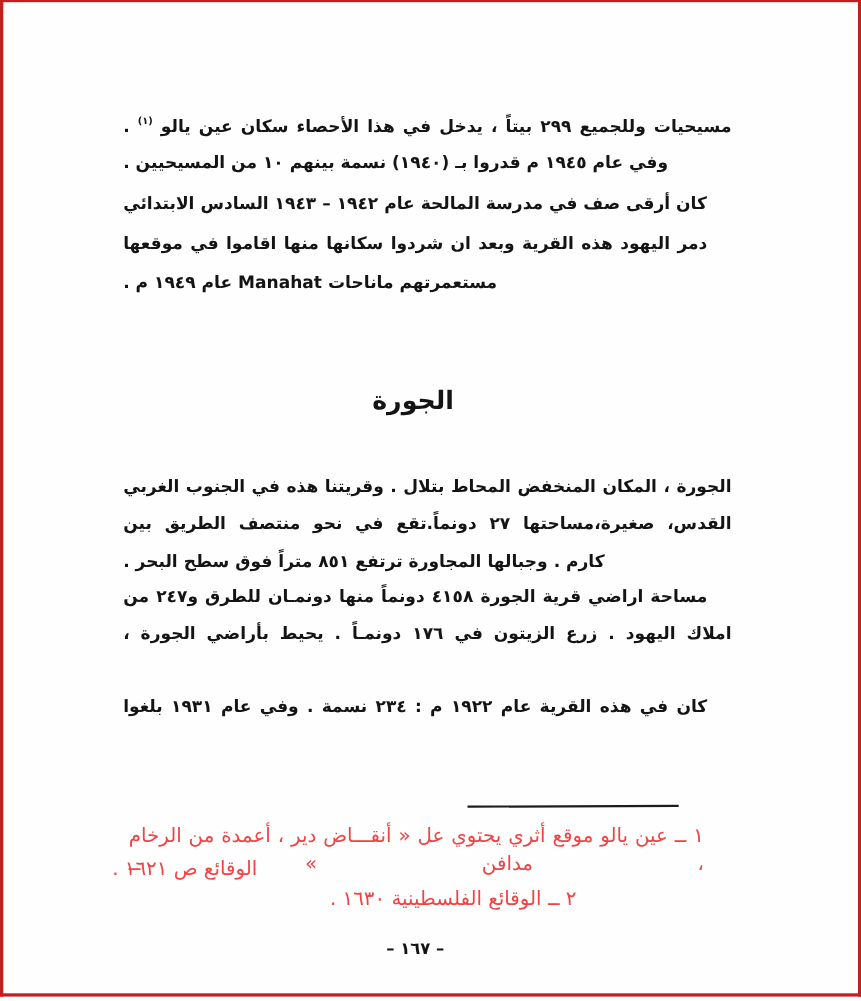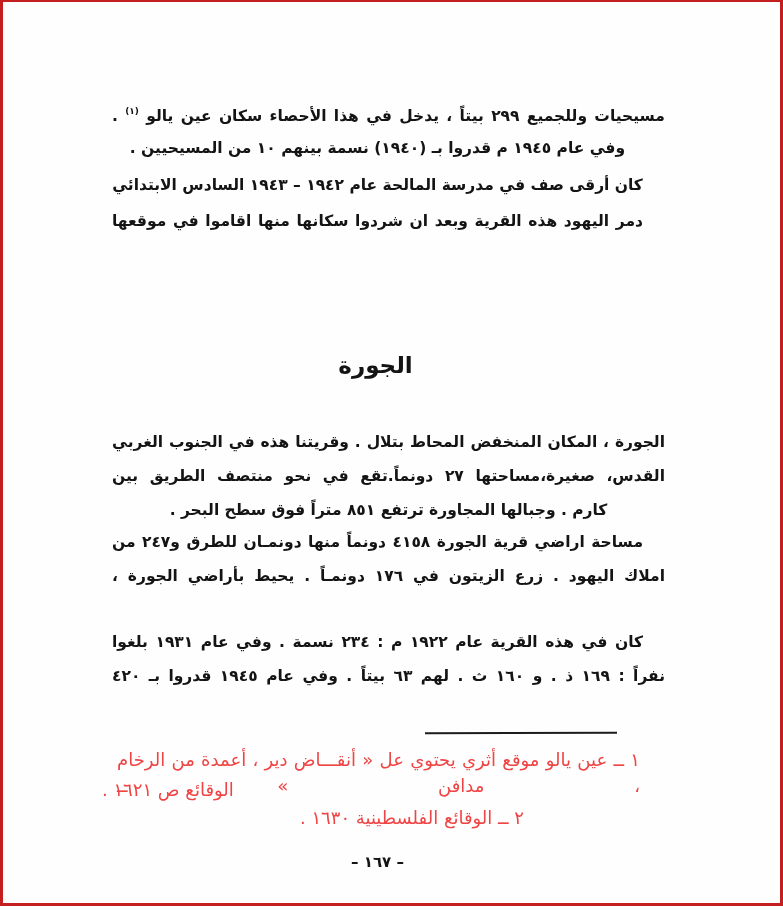--- a/index.html
+++ b/index.html
@@ -20,21 +20,21 @@
 
   
   .text-block{
     position:absolute;left:112px;top:1px;width:553px;height:910px;
     direction:rtl;
   }
   .paragraph{position:absolute;left:0;right:0;}
   .line{
     height:36px;line-height:36px;
     font-size:15.5px;font-weight:bold;
-    text-align:center;
+    text-align:left;
     white-space:normal;
     overflow:hidden;
   }
   .line.justify{text-align:justify;text-align-last:justify;}
   .line.indent{padding-right:22px;}
   .sup{font-size:9px;vertical-align:7px;letter-spacing:0;}
 
   .para-a{top:92px;}
   .para-b{top:129px;}
   .para-c{top:166px;}
@@ -89,33 +89,33 @@
         <div class="line justify"><span>مسيحيات وللجميع ٢٩٩ بيتاً ، يدخل في هذا الأحصاء سكان عين يالو </span><span class="sup">(١)</span><span> .</span></div>
       </div>
       <div class="paragraph para-b">
         <div class="line indent"><span>وفي عام ١٩٤٥ م قدروا بـ (١٩٤٠) نسمة بينهم ١٠ من المسيحيين .</span></div>
       </div>
       <div class="paragraph para-c">
         <div class="line indent"><span>كان أرقى صف في مدرسة المالحة عام ١٩٤٢ – ١٩٤٣ السادس الابتدائي .</span></div>
       </div>
       <div class="paragraph para-d">
         <div class="line justify indent"><span>دمر اليهود هذه القرية وبعد ان شردوا سكانها منها اقاموا في موقعها</span></div>
+        <div class="line"><span>مستعمرتهم ماناحات Manahat عام ١٩٤٩ م .</span></div>
       </div>
       <div class="paragraph para-f">
         <div class="line justify"><span>الجورة ، المكان المنخفض المحاط بتلال . وقريتنا هذه في الجنوب الغربي من</span></div>
         <div class="line justify"><span>القدس، صغيرة،مساحتها ٢٧ دونماً.تقع في نحو منتصف الطريق بين الولجه وعين</span></div>
         <div class="line"><span>كارم . وجبالها المجاورة ترتفع ٨٥١ متراً فوق سطح البحر .</span></div>
       </div>
       <div class="paragraph para-g">
         <div class="line justify indent"><span>مساحة اراضي قرية الجورة ٤١٥٨ دونماً منها دونمـان للطرق و٢٤٧ من</span></div>
         <div class="line justify"><span>املاك اليهود . زرع الزيتون في ١٧٦ دونمـاً . يحيط بأراضي الجورة ، اراضي</span></div>
       </div>
       <div class="paragraph para-h">
         <div class="line justify indent"><span>كان في هذه القرية عام ١٩٢٢ م : ٢٣٤ نسمة . وفي عام ١٩٣١ بلغوا ٣٢٩</span></div>
-        <div class="line justify"><span>نفراً : ١٦٩ ذ . و ١٦٠ ث . لهم ٦٣ بيتاً . وفي عام ١٩٤٥ قدروا بـ ٤٢٠</span></div>
       </div>
     </div>
 
   <div class="section-heading">الجورة</div>
 
   <div class="footnote-separator"></div>
 
   <div class="footnote fn1-l1">١ ــ عين يالو موقع أثري يحتوي عل « أنقـــاض دير ، أعمدة من الرخام ، مدافن » ــ</div>
 
   <div class="footnote fn1-l2">الوقائع ص ١٦٢١ .</div>

